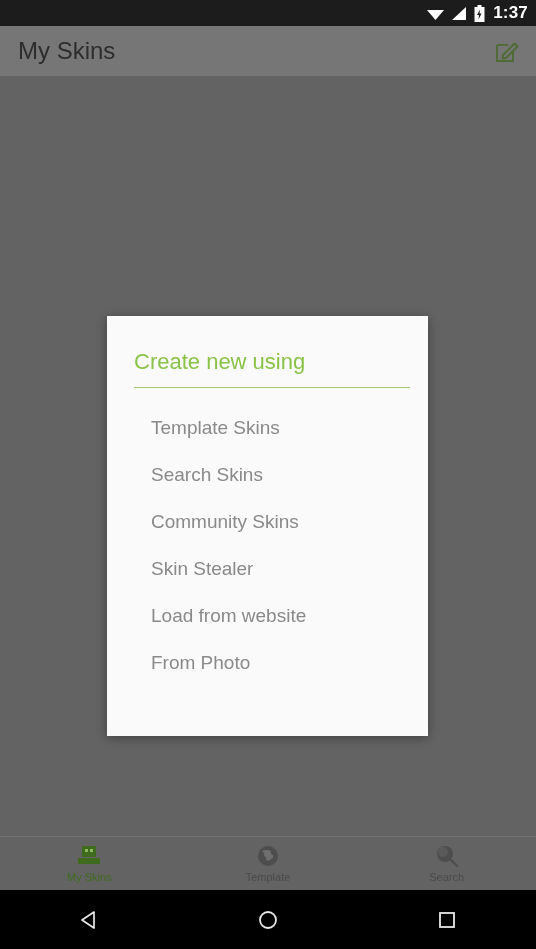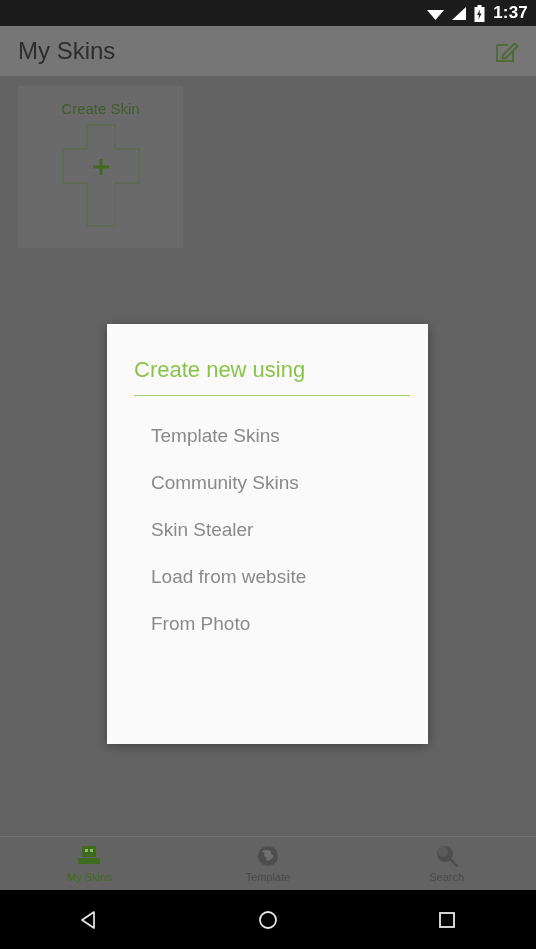--- a/index.html
+++ b/index.html
@@ -71,21 +71,21 @@
   .skin-card-label {
     margin-top:14px;
     font-size:15px;
     color:#3f5c2b;
   }
   .skin-cross { margin-top:6px; }
 
   
   .dialog {
     position:absolute;
-    left:107px; top:248px;
+    left:107px; top:240px;
     width:321px; height:420px;
     background:#fafafa;
     box-shadow:0 2px 10px rgba(0,0,0,0.35);
   }
   .dialog-title {
     color:#8bc34a;
     font-size:22px;
     padding:33px 0 0 27px;
   }
   .dialog-divider {
@@ -161,35 +161,27 @@
       <svg width="26" height="26" viewBox="0 0 26 26">
         <path d="M3 7 L3 23 L19 23 L19 13" stroke="#4d6b33" stroke-width="1.8" fill="none"></path>
         <path d="M3 7 L14 7" stroke="#4d6b33" stroke-width="1.8" fill="none"></path>
         <path d="M9 17 L20.5 5.5 L23.5 8.5 L12 20 L8.5 20.5 Z" stroke="#4d6b33" stroke-width="1.8" fill="none" stroke-linejoin="round"></path>
       </svg>
     </span>
   </div>
 
   <div class="content">
 
-    <div class="skin-card">
-      <span class="skin-card-label">Create Skin</span>
-      <span class="skin-cross">
-        <svg width="80" height="105" viewBox="0 0 80 105">
-          <path d="M26 2 L54 2 L54 26 L78 26 L78 60 L54 60 L54 103 L26 103 L26 60 L2 60 L2 26 L26 26 Z" fill="none" stroke="#5d6b52" stroke-width="1.4"></path>
-          <path d="M40 36 L40 52 M32 44 L48 44" stroke="#3f6b1f" stroke-width="3"></path>
-        </svg>
-      </span>
-    </div>
 
     <div class="dialog">
       <div class="dialog-title">Create new using</div>
       <div class="dialog-divider"></div>
       <div class="dialog-list">
         <div class="dialog-item">Template Skins</div>
+        <div class="dialog-item">Search Skins</div>
         <div class="dialog-item">Community Skins</div>
         <div class="dialog-item">Skin Stealer</div>
         <div class="dialog-item">Load from website</div>
         <div class="dialog-item">From Photo</div>
       </div>
     </div>
 
   </div>
 
   <div class="bottomnav">

